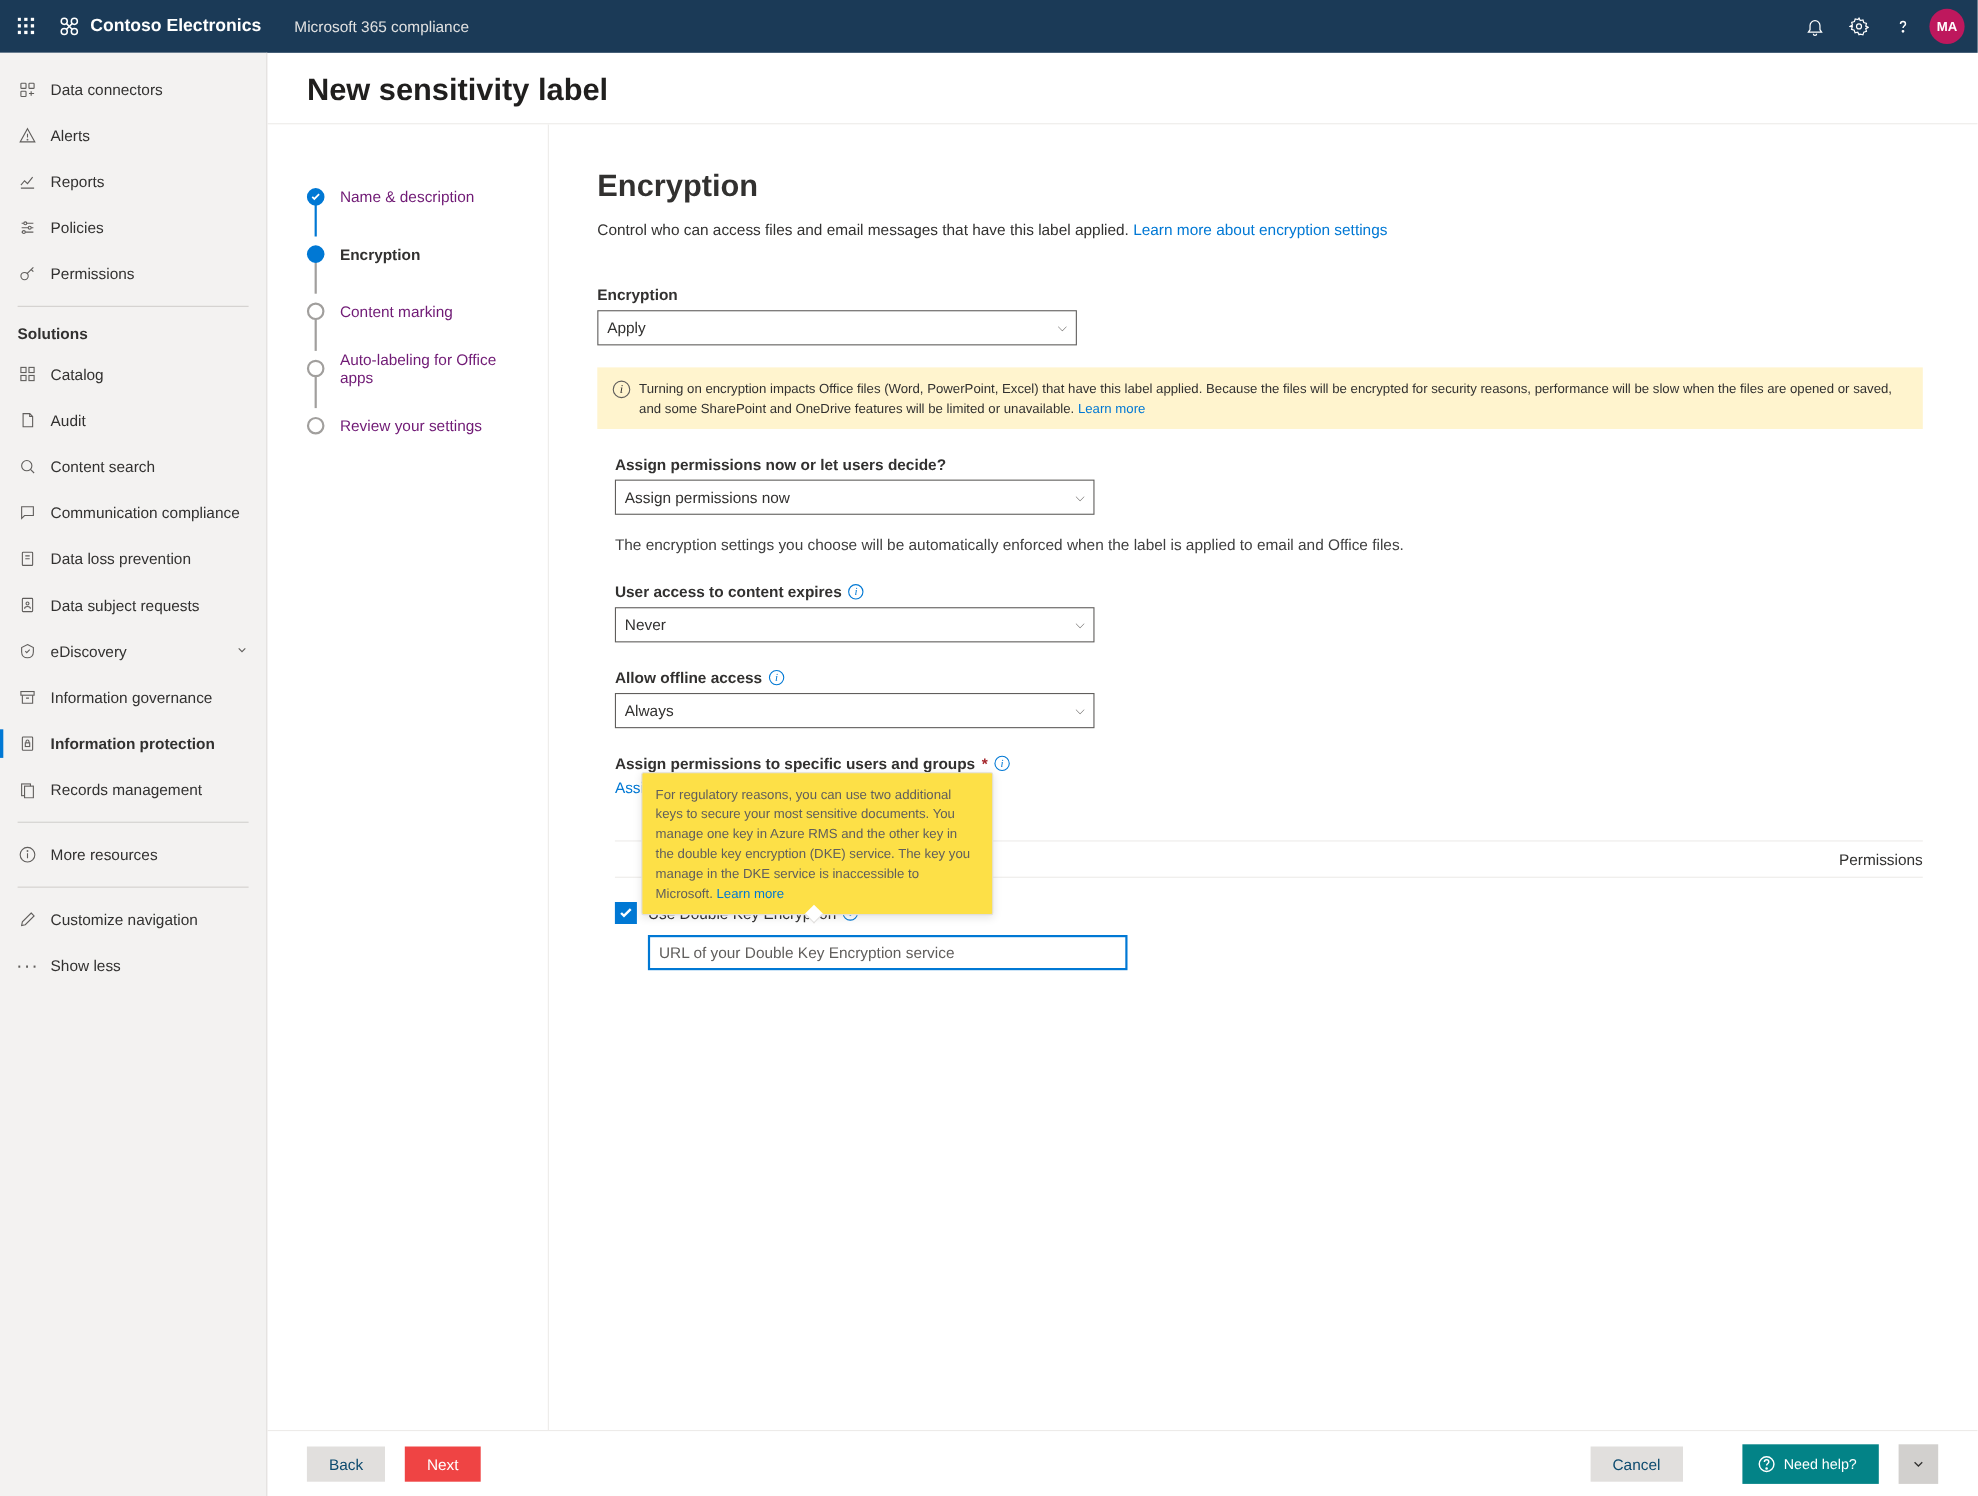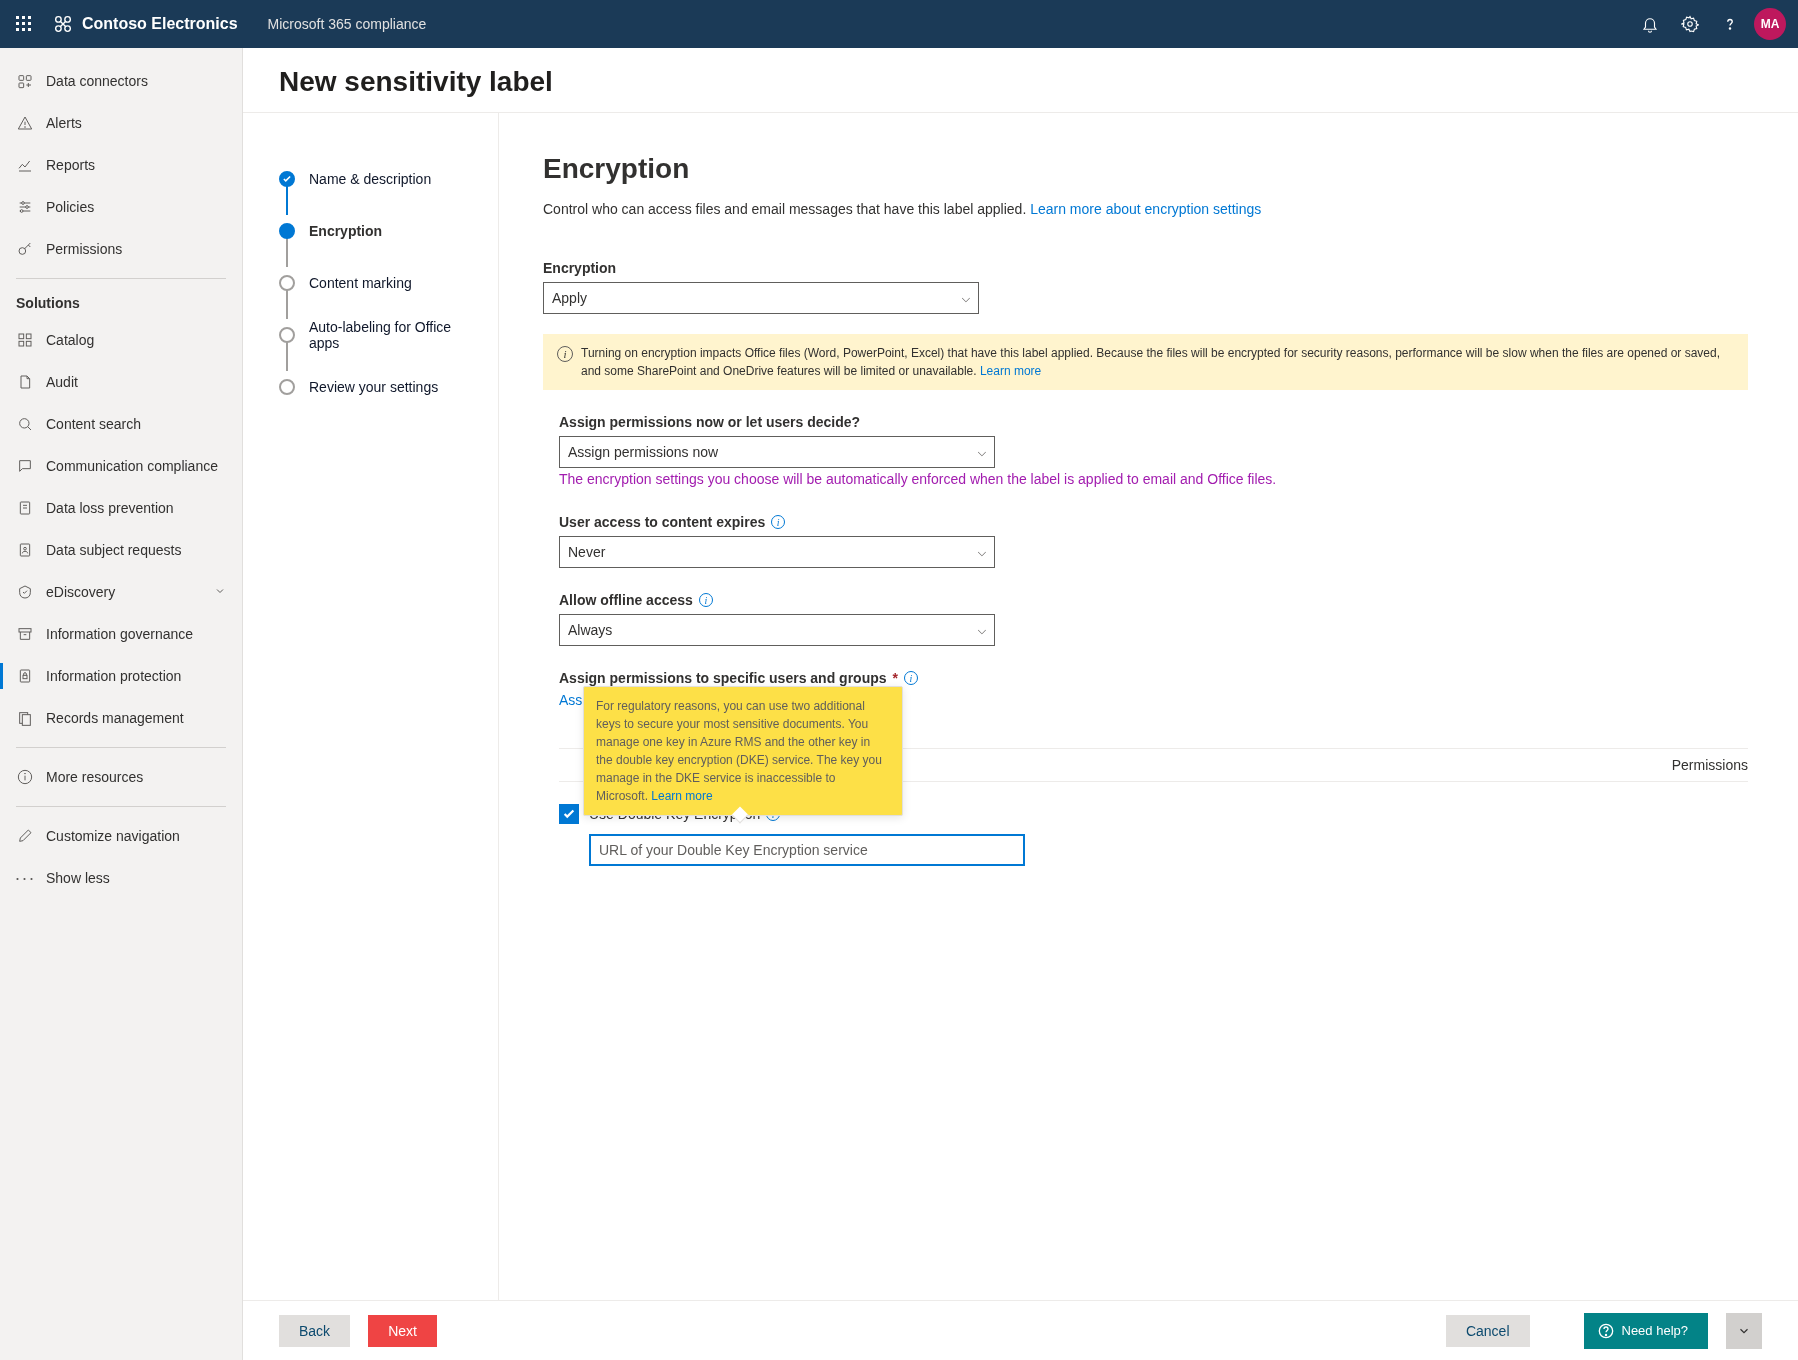--- a/index.html
+++ b/index.html
@@ -9,55 +9,55 @@
 .waffle svg { width:16px; height:16px; }
 .brand-icon { width:22px; height:22px; margin-left:12px; margin-right:8px; display:flex;align-items:center;justify-content:center;}
 .brand-name { font-size:16px; font-weight:600; }
 .app-name { font-size:14px; font-weight:400; margin-left:30px; color:#e1e1e1;}
 .top-spacer { flex:1; }
 .top-icon { width:40px; height:40px; display:flex; align-items:center; justify-content:center; cursor:pointer; color:#fff;}
 .avatar { width:32px; height:32px; border-radius:50%; background:#be185d; color:#fff; display:flex; align-items:center; justify-content:center; font-size:12px; font-weight:600; margin-left:4px; margin-right:4px;}
 .layout { display:flex; height: calc(100vh - 48px); }
 .sidebar { width:243px; background:#f3f2f1; border-right:1px solid #e1dfdd; overflow-y:auto; padding-top:12px; flex-shrink:0;}
 .nav-item { display:flex; align-items:center; height:42px; padding:0 16px; cursor:pointer; color:#323130; position:relative;}
-.nav-item.selected { font-weight:400; }
+.nav-item.selected { font-weight:700; }
 .nav-item.selected::before { content:""; position:absolute; left:0; top:8px; bottom:8px; width:3px; background:#0078d4; }
 .nav-icon { width:18px; height:18px; margin-right:12px; display:flex; align-items:center; justify-content:center; color:#605e5c; flex-shrink:0;}
 .nav-chevron { margin-left:auto; color:#605e5c;}
 .nav-divider { height:1px; background:#d2d0ce; margin:8px 16px; }
 .nav-section-title { padding:8px 16px; font-size:14px; font-weight:600; color:#323130;}
 .main { flex:1; display:flex; flex-direction:column; overflow:hidden;}
 .page-header { padding:18px 36px 14px; border-bottom:1px solid #edebe9;}
 .page-title { font-size:28px; font-weight:700; color:#201f1e;}
 .content-row { flex:1; display:flex; overflow:hidden;}
 .stepper-col { width:256px; padding:40px 20px 20px 36px; border-right:1px solid #edebe9; flex-shrink:0;}
 .step { display:flex; align-items:center; position:relative; height:52px;}
 .step-indicator { width:16px; height:16px; border-radius:50%; border:2px solid #a19f9d; background:#fff; z-index:2; display:flex; align-items:center; justify-content:center; flex-shrink:0;}
 .step-indicator.done { background:#0078d4; border-color:#0078d4;}
 .step-indicator.done svg { width:10px; height:10px; }
 .step-indicator.current { background:#0078d4; border-color:#0078d4;}
 .step-line { position:absolute; left:7px; top:26px; width:2px; height:36px; background:#a19f9d; z-index:1;}
 .step-line.done { background:#0078d4;}
-.step-label { margin-left:14px; font-size:14px; color:#0f172a;}
+.step-label { margin-left:14px; font-size:14px; color:#701a75;}
 .step-label.current { color:#323130; font-weight:600;}
 .form-col { flex:1; padding:40px 50px 0 44px; overflow-y:auto; position:relative;}
 .section-title { font-size:28px; font-weight:700; margin-bottom:14px;}
 .intro-text { font-size:14px; color:#323130; margin-bottom:40px; line-height:1.5;}
 .intro-text a { color:#0078d4; text-decoration:none;}
 .field-group { margin-bottom:24px;}
 .field-label { font-size:14px; font-weight:600; margin-bottom:6px; display:flex; align-items:center; gap:6px;}
 .field-label .req { color:#a4262c;}
 .info-icon-sm { width:14px; height:14px; border:1px solid #0078d4; border-radius:50%; display:inline-flex; align-items:center; justify-content:center; font-size:10px; color:#0078d4; font-weight:400; font-style:italic; font-family:serif;}
 .select-box { width:436px; height:32px; border:1px solid #605e5c; background:#fff; display:flex; align-items:center; padding:0 8px; cursor:pointer; font-size:14px; color:#323130;}
 .select-box .chev { margin-left:auto; color:#605e5c; font-size:11px;}
 .infobar { background:#fff4ce; padding:10px 14px; display:flex; gap:8px; font-size:12px; color:#323130; line-height:1.5; margin-bottom:24px; margin-top:-4px;}
 .infobar .info-glyph { width:16px; height:16px; border:1px solid #605e5c; border-radius:50%; display:flex; align-items:center; justify-content:center; font-size:11px; flex-shrink:0; margin-top:2px; font-style:italic; font-family:serif;}
 .infobar a { color:#0078d4; text-decoration:none;}
 .indent-block { padding-left:16px; }
-.helper-text { font-size:14px; color:#a21caf; margin-top:1px; line-height:1.5;}
+.helper-text { font-size:14px; color:#404040; margin-top:17px; line-height:1.5;}
 .link { color:#0078d4; text-decoration:none; font-size:14px; cursor:pointer;}
 .perm-divider { height:1px; background:#edebe9; margin-top:40px; margin-bottom:0;}
 .perm-header { text-align:right; font-size:14px; color:#323130; padding:8px 0; font-weight:400;}
 .checkbox-row { display:flex; align-items:center; gap:10px; margin-top:22px;}
 .checkbox-box { width:20px; height:20px; background:#0078d4; color:#fff; display:flex; align-items:center; justify-content:center; flex-shrink:0;}
 .checkbox-box svg { width:14px; height:14px; }
 .checkbox-label { font-size:14px; color:#323130; display:flex; align-items:center; gap:6px;}
 .dke-input { margin-top:10px; margin-left:30px; width:436px; height:32px; border:2px solid #0078d4; padding:0 8px; font-size:14px; outline:none; color:#323130;}
 .dke-input::placeholder { color:#605e5c;}
 .tooltip-card { position:absolute; background:#fde047; border:1px solid #e1dfdd; box-shadow:0 2px 8px rgba(0,0,0,0.1); padding:10px 12px; font-size:12px; color:#605e5c; width:320px; line-height:1.5; border-radius:2px;}

